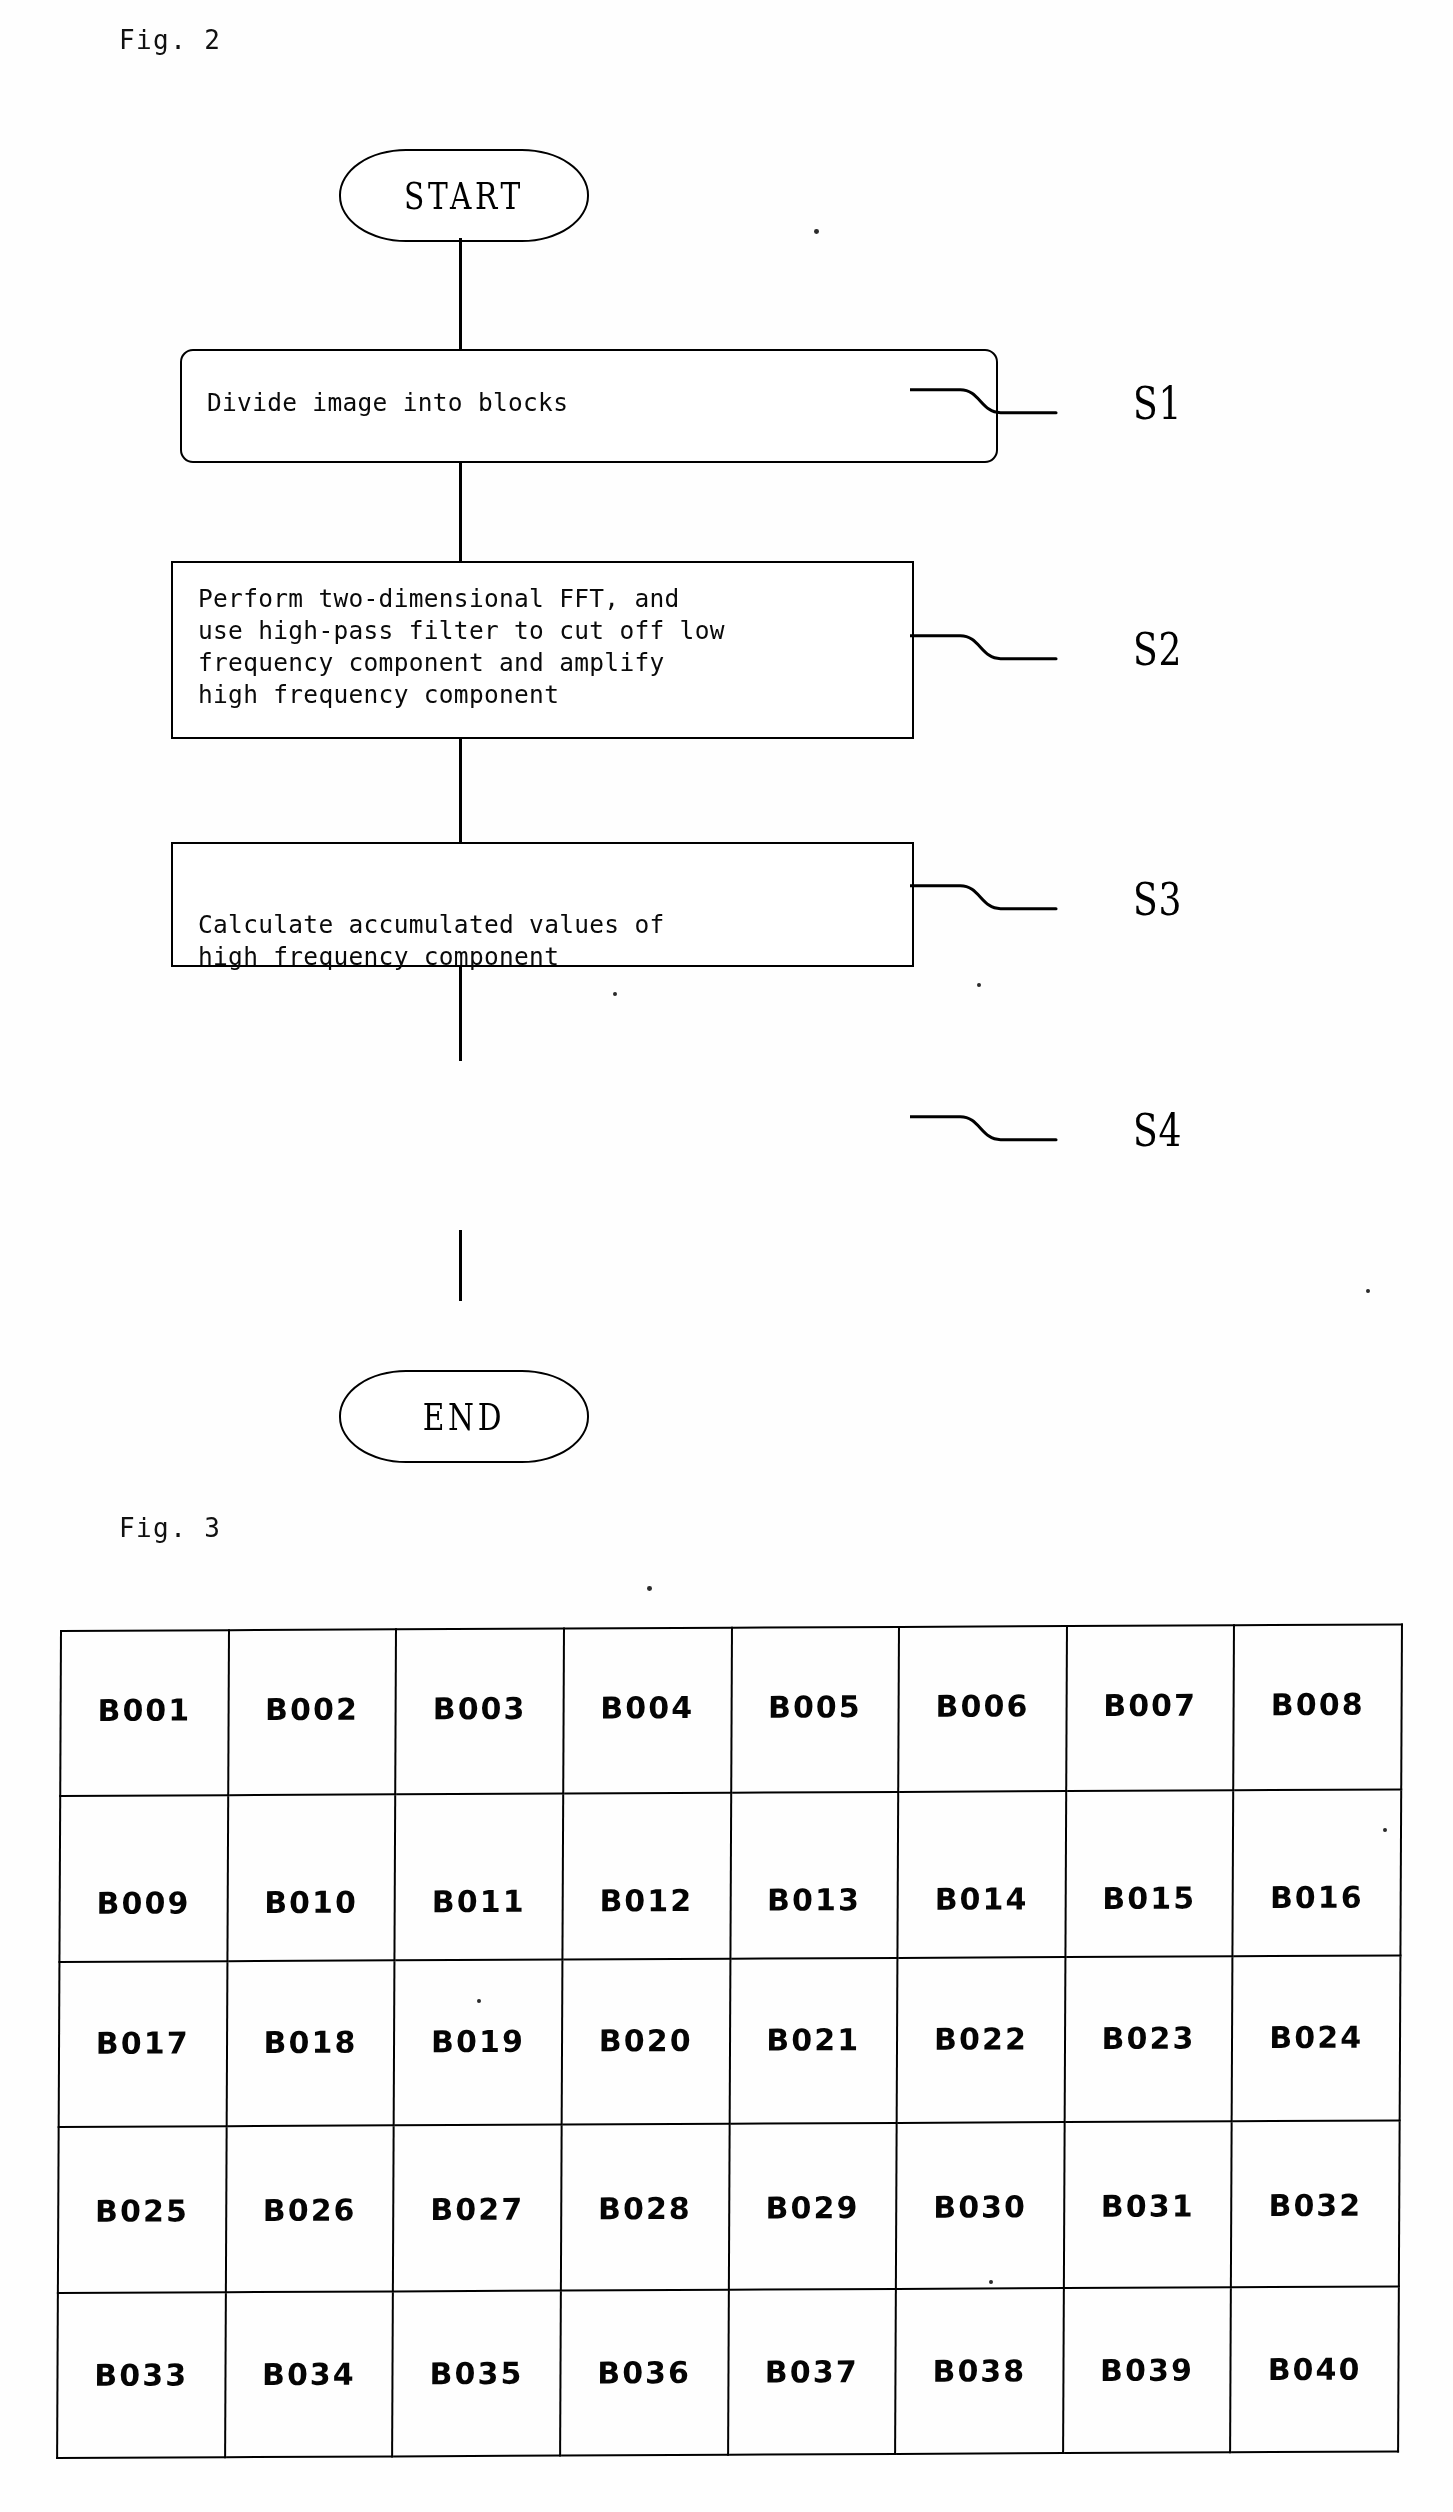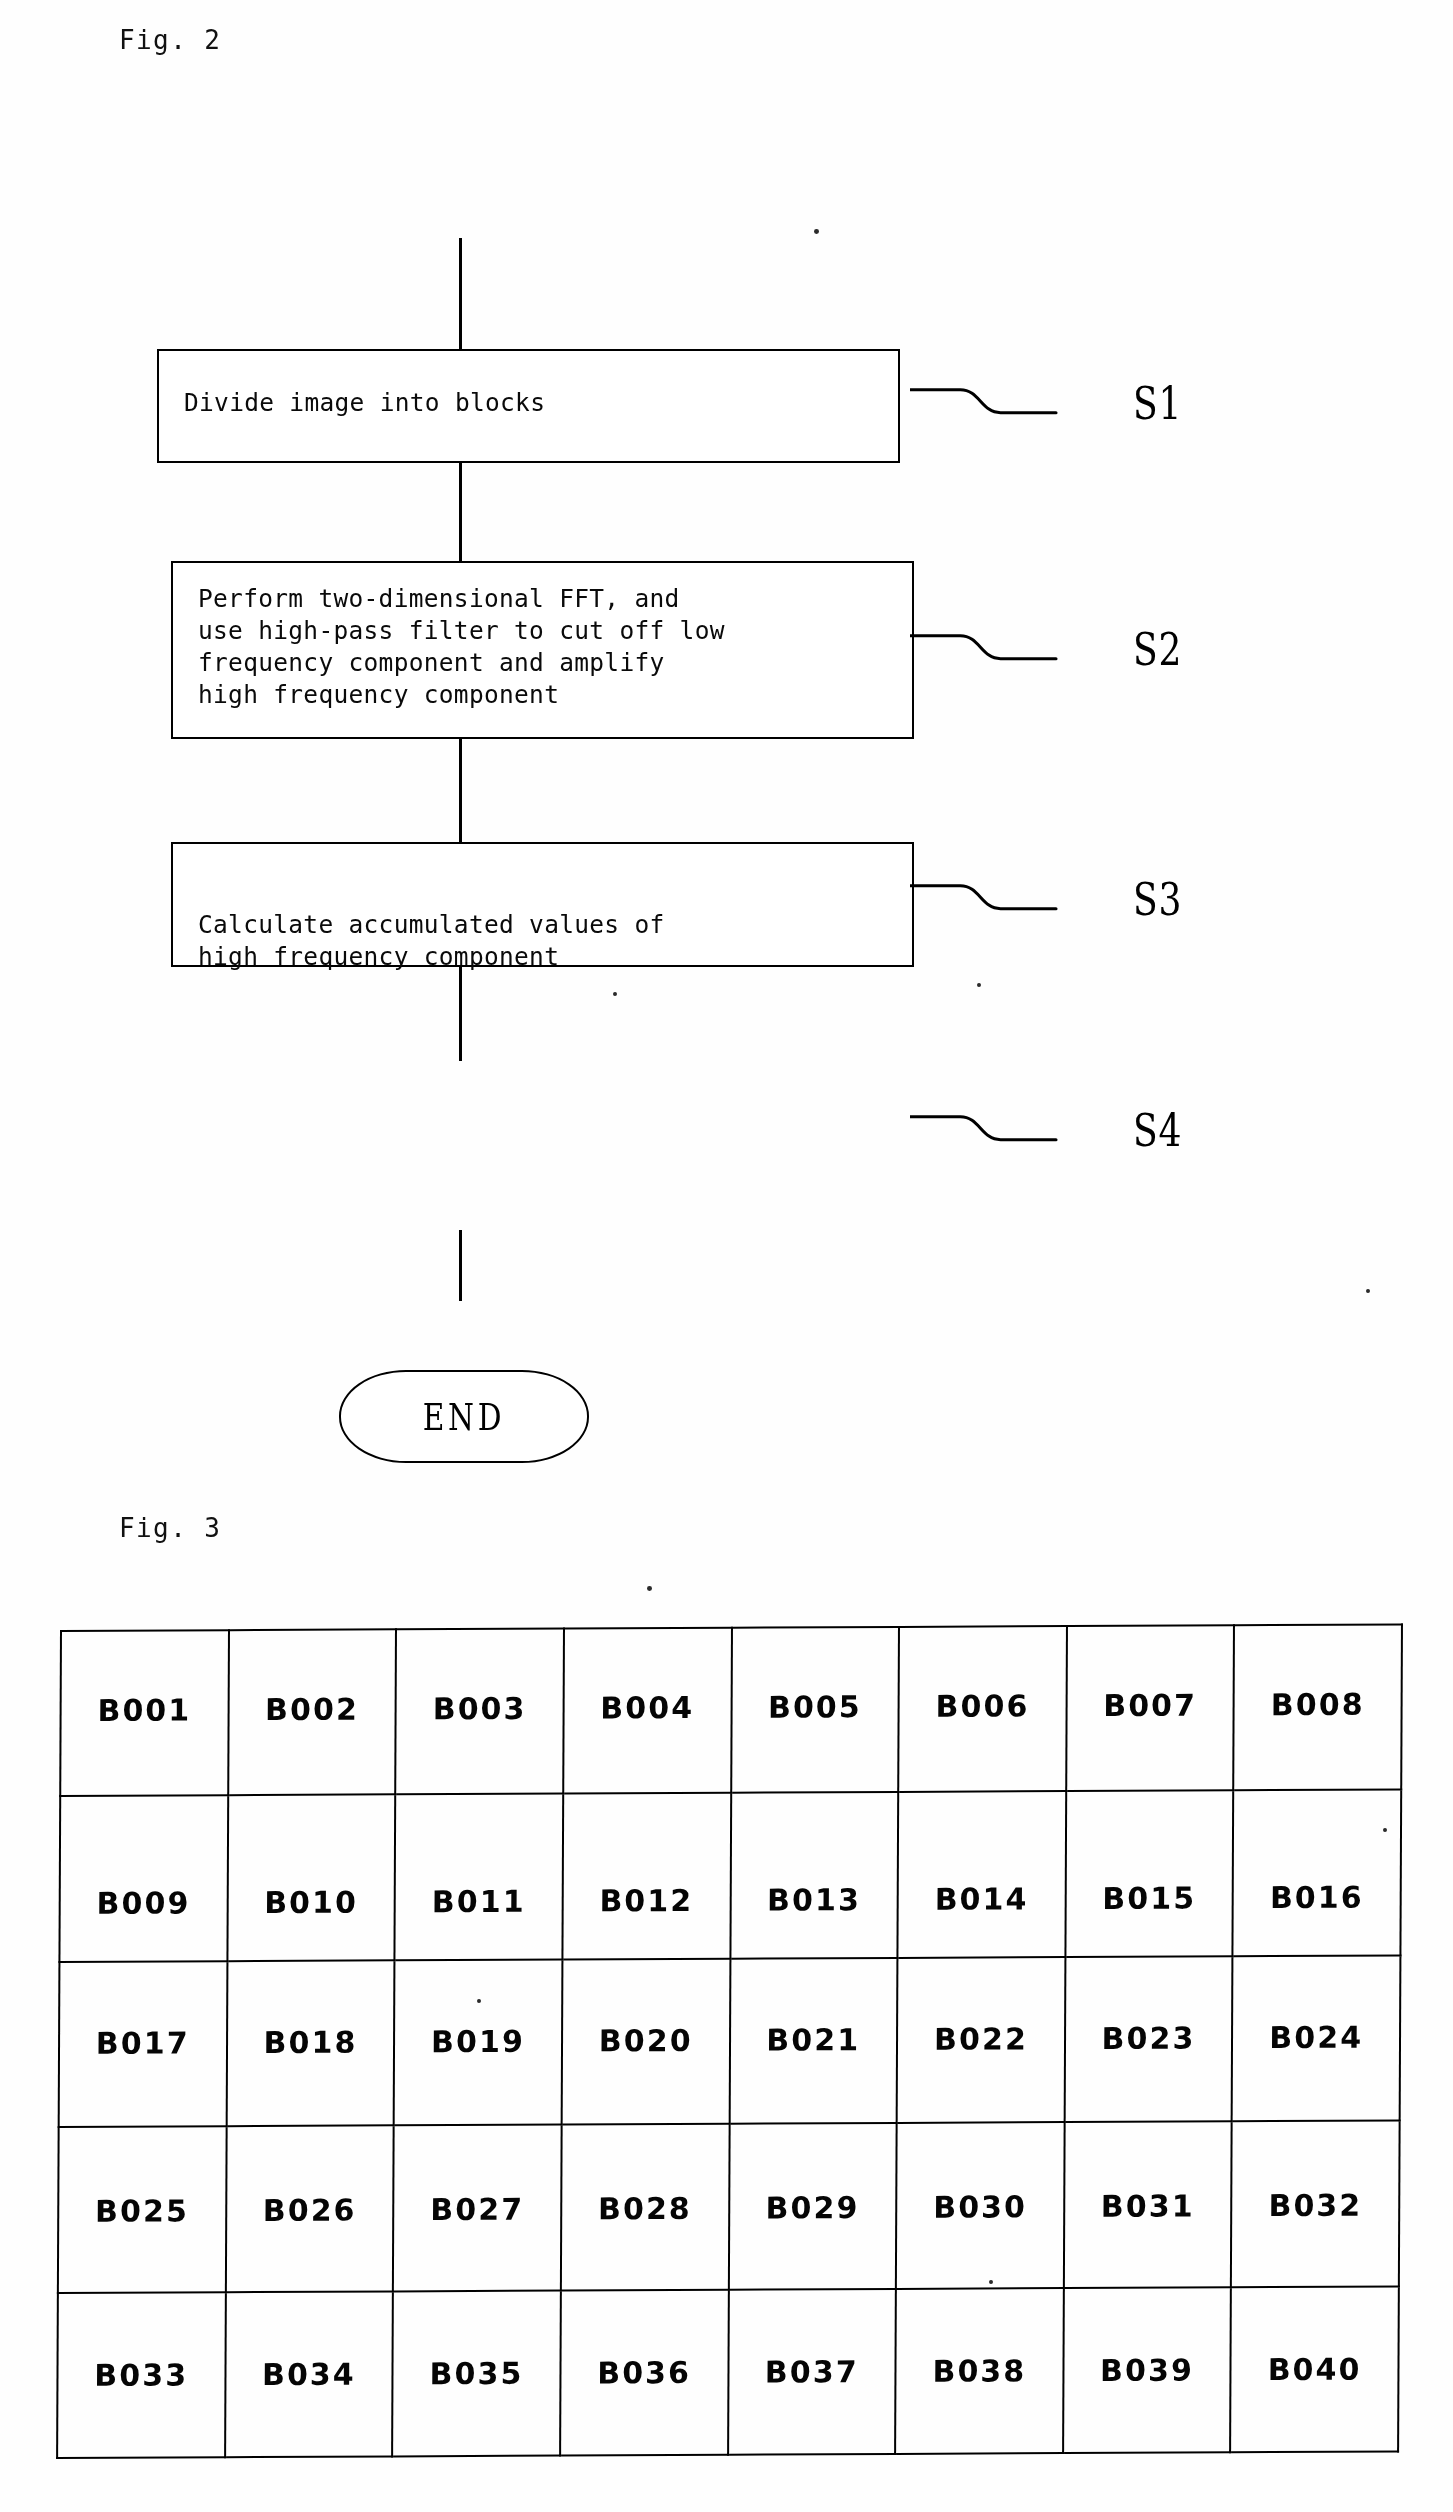--- a/index.html
+++ b/index.html
@@ -80,21 +80,21 @@
     position: absolute;
     left: 25px;
     font-family: "DejaVu Sans Mono", monospace;
     font-size: 24.5px;
     line-height: 32px;
     letter-spacing: 0.3px;
     white-space: pre;
     color: #0a0a0a;
   }
 
-  #box-s1 { left: 157px; top: 349px;  width: 743px; height: 114px; }
+  #box-s1 { left: 180px; top: 349px;  width: 818px; height: 114px; border-radius: 13px; }
   #box-s1 .box-text { top: 36px; }
 
   #box-s2 { left: 171px; top: 561px;  width: 743px; height: 178px; }
   #box-s2 .box-text { top: 20px; }
 
   #box-s3 { left: 171px; top: 842px;  width: 743px; height: 125px; }
   #box-s3 .box-text { top: 32px; margin-top: 33px; }
 
   #box-s4 { left: 171px; top: 1061px; width: 743px; height: 168px; }
   #box-s4 .box-text { top: 21px; }
@@ -196,20 +196,23 @@
 </style>
 </head>
 <body>
 
 <div class="sheet">
 
   <div id="fig2">
 
     <div class="fig-caption" id="fig2-caption">Fig. 2</div>
 
+    <div class="terminator" id="term-start">
+      <span class="term-label">START</span>
+    </div>
 
     <div class="connector" id="conn-start-s1"></div>
 
     <div class="process-box" id="box-s1">
       <div class="box-text">Divide image into blocks</div>
     </div>
 
     <div class="leader" id="leader-s1">
       <svg width="183" height="44" viewBox="0 0 190 46" xmlns="http://www.w3.org/2000/svg">
         <path d="M0,6 L52,6 C72,6 74,30 94,30 L152,30" fill="none" stroke="#000" stroke-width="3.2" stroke-linecap="round"></path>

